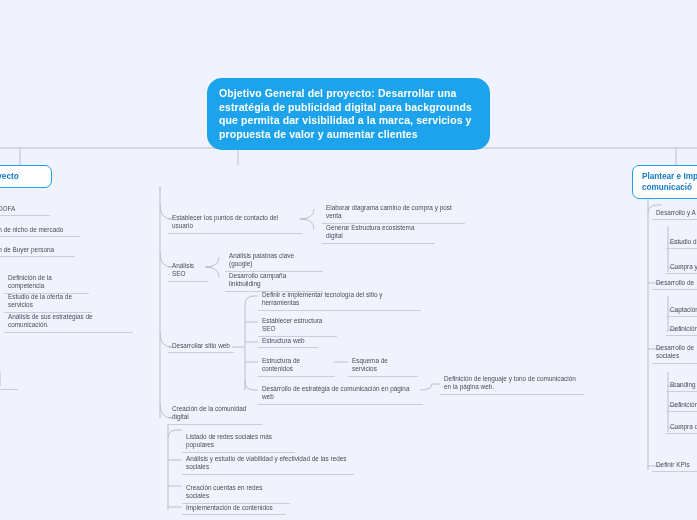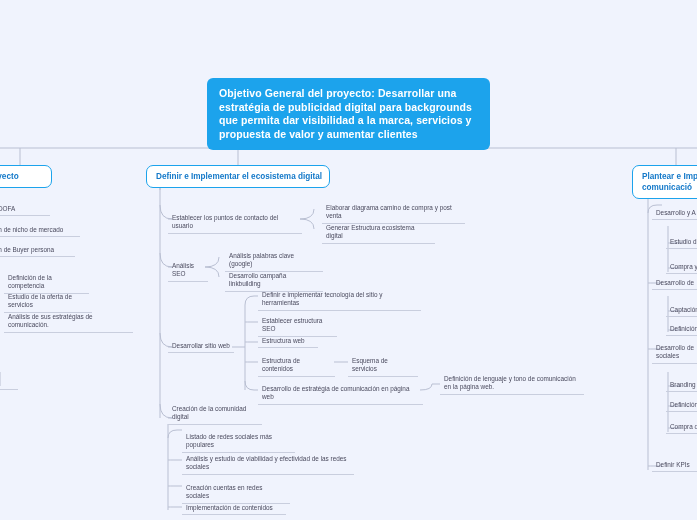--- a/index.html
+++ b/index.html
@@ -10,21 +10,21 @@
     position:relative;
   }
   #canvas{position:absolute;left:0;top:0;width:697px;height:520px;}
   svg.links{position:absolute;left:0;top:0;width:697px;height:520px;pointer-events:none;}
 
   
   .root{
     position:absolute;
     background:#1ca3ec;
     color:#ffffff;
-    border-radius:6px;
+    border-radius:15px;
     font-weight:bold;
     font-size:10.5px;
     line-height:13.5px;
     padding:9px 12px;
     box-sizing:border-box;
     letter-spacing:.1px;
   }
 
   
   .branch{
@@ -130,21 +130,20 @@
   <div class="branch" style="left:-40px;top:165px;width:92px;">del proyecto</div>
 
   <div class="leaf" style="left:-22px;top:205px;width:72px;">álisis DOFA</div>
   <div class="leaf" style="left:-22px;top:226px;width:102px;">finición de nicho de mercado</div>
   <div class="leaf" style="left:-22px;top:246px;width:97px;">finición de Buyer persona</div>
   <div class="leaf" style="left:4px;top:274px;width:85px;">Definición de la competencia</div>
   <div class="leaf" style="left:4px;top:293px;width:88px;">Estudio de la oferta de servicios</div>
   <div class="leaf" style="left:4px;top:313px;width:129px;">Análisis de sus estratégias de comunicación.</div>
   <div class="leaf faint" style="left:-22px;top:379px;width:40px;">erca</div>
 
-  <div class="branch" style="left:146px;top:165px;width:184px;">Definir e Implementar el ecosistema digital</div>
 
   <div class="leaf" style="left:168px;top:214px;width:134px;">Establecer los puntos de contacto del usuario</div>
   <div class="leaf" style="left:322px;top:204px;width:143px;">Elaborar diagrama camino de compra y post venta</div>
   <div class="leaf" style="left:322px;top:224px;width:113px;">Generar Estructura ecosistema digital</div>
 
   <div class="leaf" style="left:168px;top:262px;width:40px;">Análisis SEO</div>
   <div class="leaf" style="left:225px;top:252px;width:98px;">Análisis palabras clave (google)</div>
   <div class="leaf" style="left:225px;top:272px;width:98px;">Desarrollo campaña linkbuilding</div>
 
   <div class="leaf" style="left:168px;top:342px;width:66px;">Desarrollar sitio web</div>

